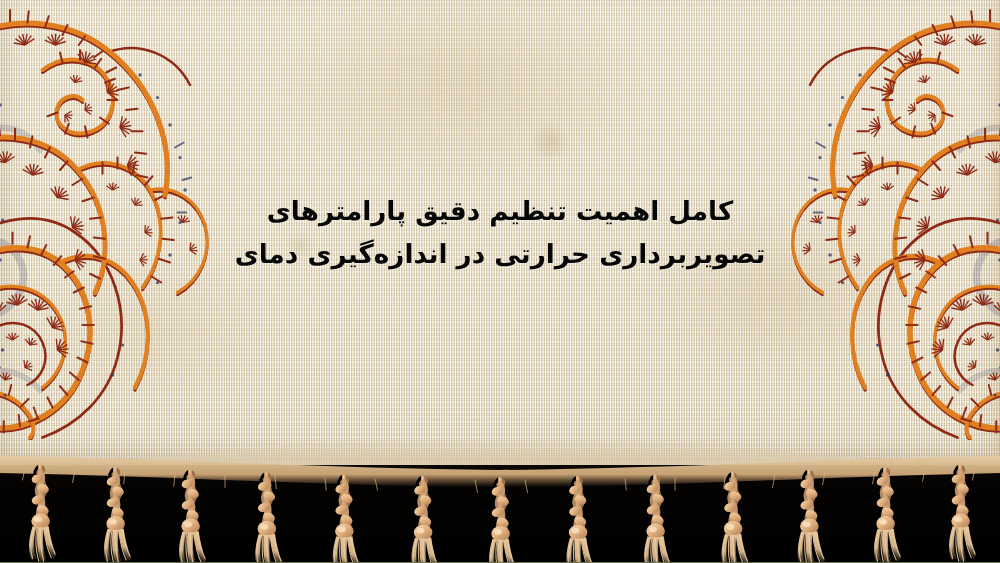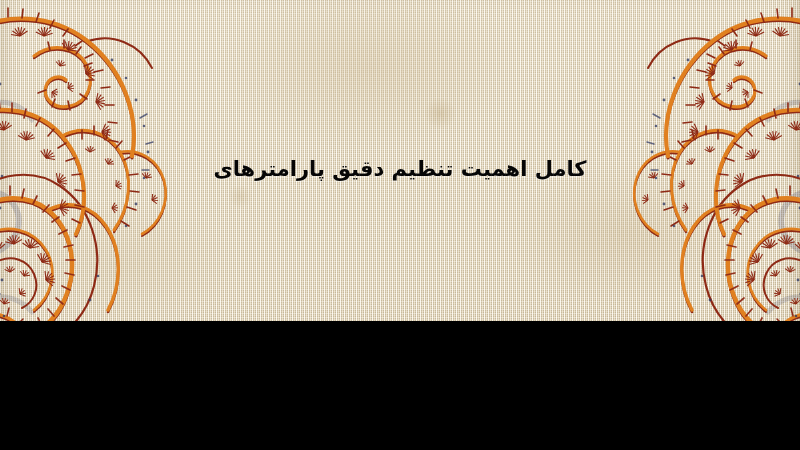--- a/index.html
+++ b/index.html
@@ -3,21 +3,21 @@
 <meta charset="utf-8">
 <title>Persian Textile Title Slide</title>
 <style>
   html,body{margin:0;padding:0;}
   body{
     width:800px;height:450px;overflow:hidden;
     font-family:"DejaVu Sans","Liberation Sans",sans-serif;
     background:#000;
   }
   #slide{
-    position:relative;width:800px;height:321px;overflow:hidden;
+    position:relative;width:800px;height:450px;overflow:hidden;
     background:#84cc16;
   }
 
   
   .fabric{
     position:absolute;left:0;top:0;width:800px;height:378px;
     background-color:#e6dcc8;
     background-image:
       
       radial-gradient(ellipse 220px 120px at 46% 18%, rgba(205,186,150,.30) 0%, rgba(205,186,150,0) 70%),
@@ -560,20 +560,21 @@
           <path d="M6,294 L1,287"></path>
         <path d="M146,118 L153,114"></path>
           <path d="M152,144 L159,142"></path>
           <path d="M148,170 L155,170"></path>
       </g>
     </svg>
   </div>
 
   <div class="title-block">
     <span class="title-line">کامل اهمیت تنظیم دقیق پارامترهای</span>
+    <span class="title-line">تصویربرداری حرارتی در اندازه‌گیری دمای</span>
   </div>
 
   <div class="fringe-band"></div>
   <div class="tassels">
     <svg viewBox="0 0 800 86" xmlns="http://www.w3.org/2000/svg" aria-hidden="true">
       <defs>
         <linearGradient id="cordg" x1="0" y1="0" x2="1" y2="0">
           <stop offset="0%" stop-color="#b5norm"></stop>
           <stop offset="0%" stop-color="#b08258"></stop>
           <stop offset="35%" stop-color="#f0c89a"></stop>

